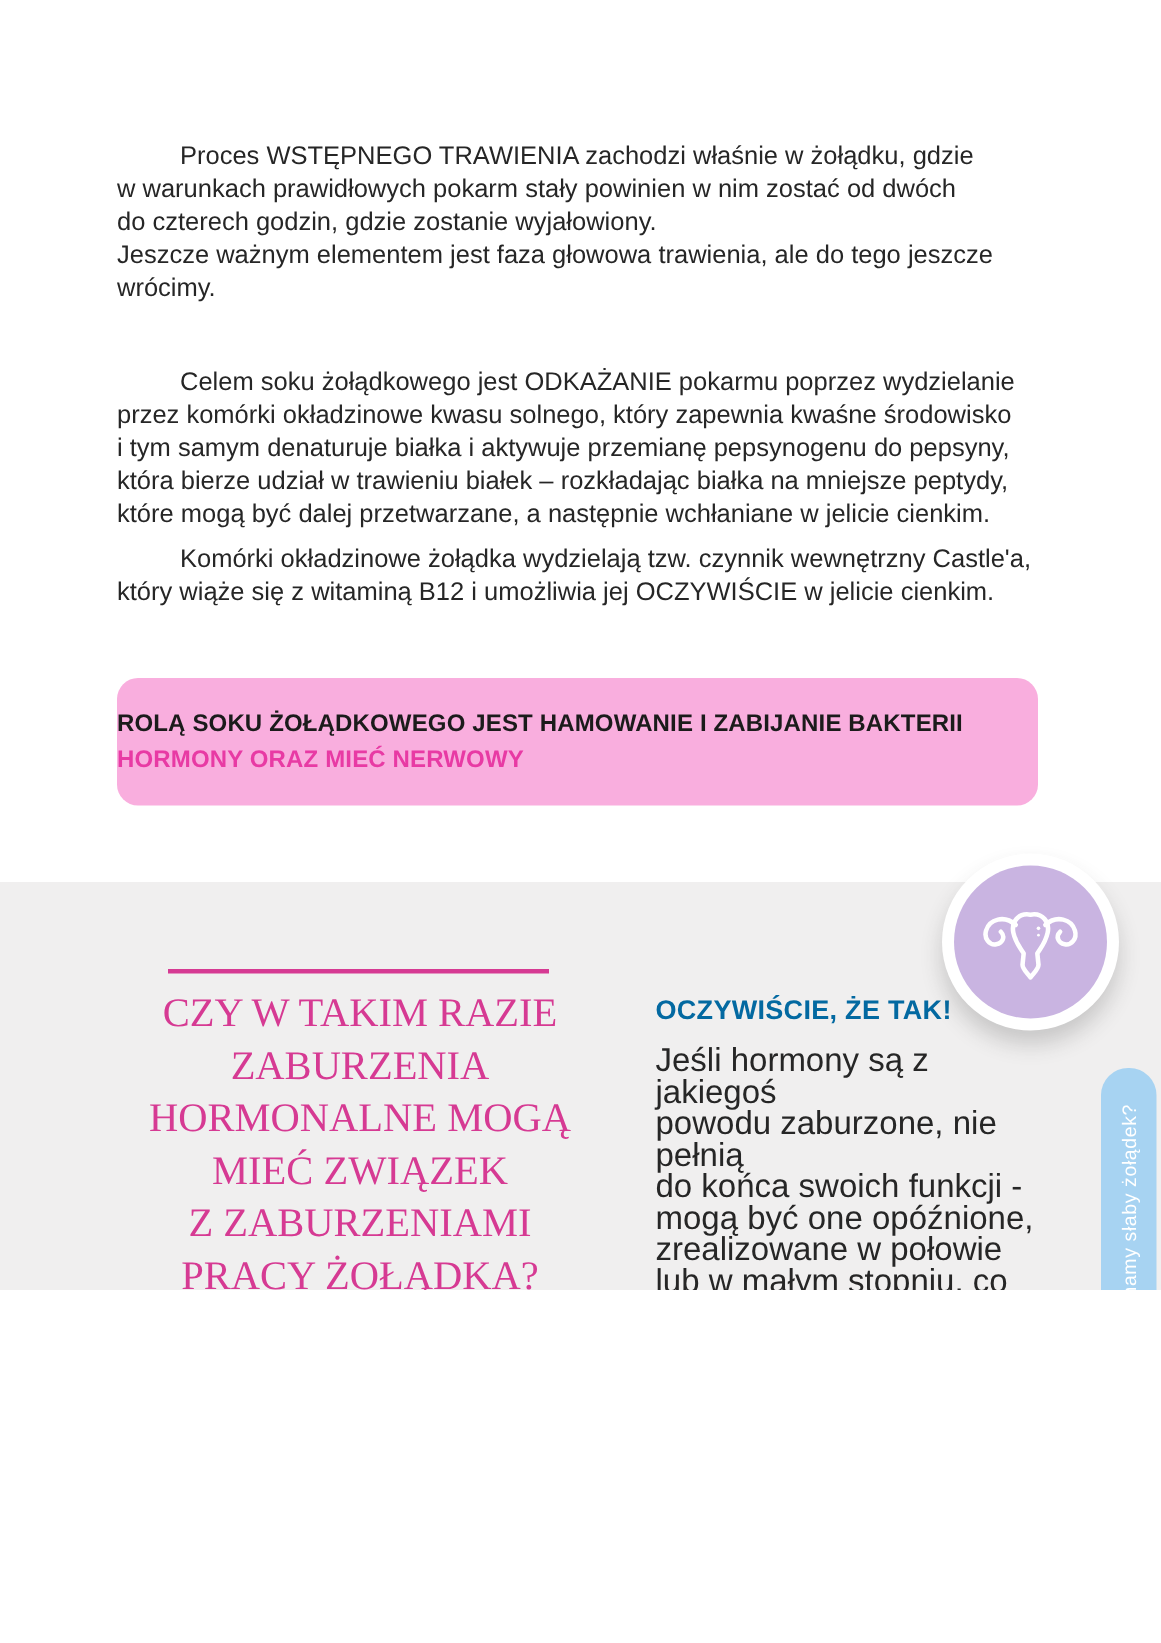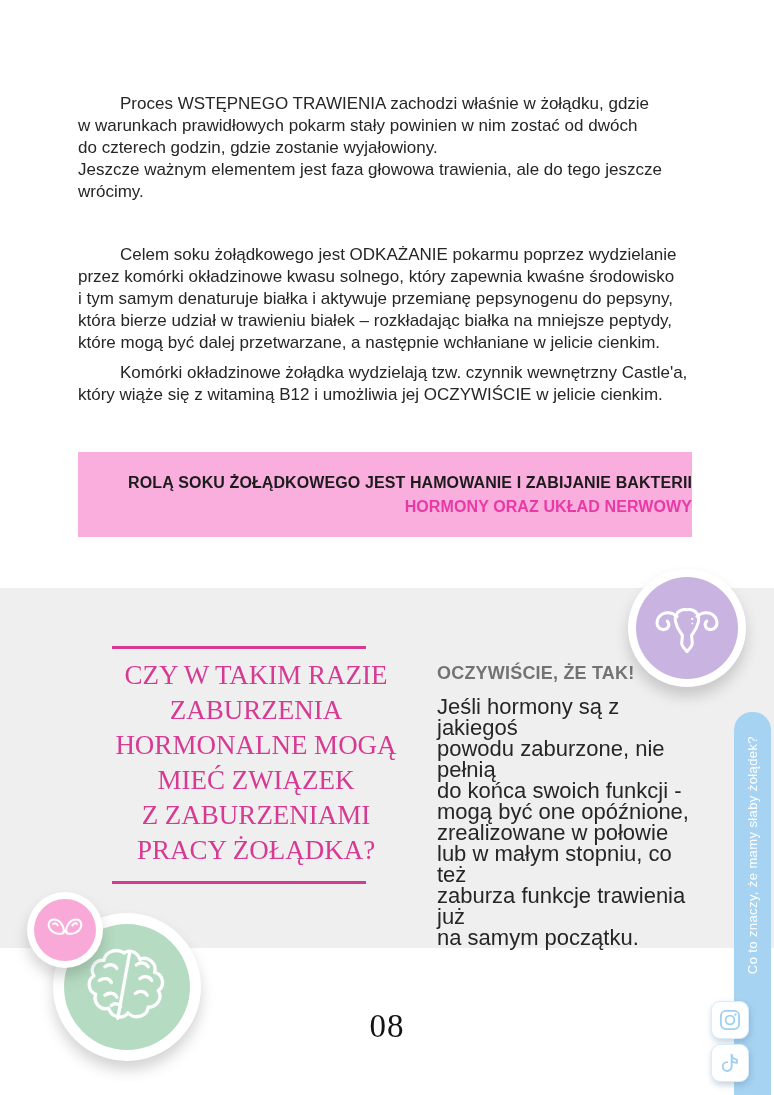--- a/index.html
+++ b/index.html
@@ -1,61 +1,61 @@
 <!DOCTYPE html>
 <html lang="pl"><head>
 <meta charset="utf-8">
 <style>
   html,body{margin:0;padding:0;background:#ffffff;}
   .page{
     position:relative;
-    width:774px;height:1095px;
+    width:774px;height:860px;
     background:#ffffff;
     overflow:hidden;
     font-family:"Liberation Sans", sans-serif;
     color:#262626;
   }
   
   .body-text{
     position:absolute;left:78px;width:622px;margin:0;
     font-size:17px;line-height:22px;color:#262626;
     white-space:pre-line;
   }
   .indent{text-indent:42px;}
   .p1{top:93px;}
   .p2{top:244px;}
   .p3{top:362px;}
   
   .highlight-box{
     position:absolute;left:78px;top:452px;width:614px;height:85px;
     background:#f9aede;
-    display:flex;flex-direction:column;justify-content:center;align-items:flex-end;
+    display:flex;flex-direction:column;justify-content:center;align-items:flex-start;
     text-align:center;font-weight:700;font-size:16px;line-height:24px;
-    color:#1b1b1b;letter-spacing:.1px;
+    color:#1b1b1b;letter-spacing:.1px;border-radius:14px;
   }
   .highlight-box .magenta{color:#e83aa4;}
   
   .gray-band{
     position:absolute;left:0;top:588px;width:774px;height:360px;
     background:#f0efef;
   }
   .rule{
     position:absolute;left:112px;width:254px;height:3px;background:#d63a93;
   }
   .rule-top{top:646px;}
   .rule-bottom{top:881px;}
   .question-heading{
-    position:absolute;left:108px;top:658px;width:296px;margin:0;
+    position:absolute;left:92px;top:658px;width:296px;margin:0;
     font-family:"Liberation Serif", serif;font-weight:400;
     font-size:27px;line-height:35px;color:#d63a93;
     text-align:center;white-space:pre-line;
   }
   .answer-title{
     position:absolute;left:437px;top:663px;margin:0;
-    font-size:18px;font-weight:700;color:#737373;letter-spacing:.2px;
+    font-size:18px;font-weight:700;color:#0369a1;letter-spacing:.2px;
   }
   .answer-body{
     position:absolute;left:437px;top:696px;width:260px;margin:0;
     font-size:22px;line-height:21px;color:#262626;white-space:pre-line;
   }
   
   .badge{
     position:absolute;border-radius:50%;background:#ffffff;
     display:flex;align-items:center;justify-content:center;
     box-shadow:0 9px 14px rgba(60,60,60,.22);
@@ -113,21 +113,21 @@
   <p class="body-text indent p2">Celem soku żołądkowego jest ODKAŻANIE pokarmu poprzez wydzielanie
 przez komórki okładzinowe kwasu solnego, który zapewnia kwaśne środowisko
 i tym samym denaturuje białka i aktywuje przemianę pepsynogenu do pepsyny,
 która bierze udział w trawieniu białek – rozkładając białka na mniejsze peptydy,
 które mogą być dalej przetwarzane, a następnie wchłaniane w jelicie cienkim.</p>
   <p class="body-text indent p3">Komórki okładzinowe żołądka wydzielają tzw. czynnik wewnętrzny Castle'a,
 który wiąże się z witaminą B12 i umożliwia jej OCZYWIŚCIE w jelicie cienkim.</p>
 
   <div class="highlight-box">
     <div>ROLĄ SOKU ŻOŁĄDKOWEGO JEST HAMOWANIE I ZABIJANIE BAKTERII</div>
-    <div class="magenta">HORMONY ORAZ UKŁAD NERWOWY</div>
+    <div class="magenta">HORMONY ORAZ MIEĆ NERWOWY</div>
   </div>
 
   <div class="gray-band"></div>
 
   <div class="rule rule-top"></div>
   <h2 class="question-heading">CZY W TAKIM RAZIE
 ZABURZENIA
 HORMONALNE MOGĄ
 MIEĆ ZWIĄZEK
 Z ZABURZENIAMI

